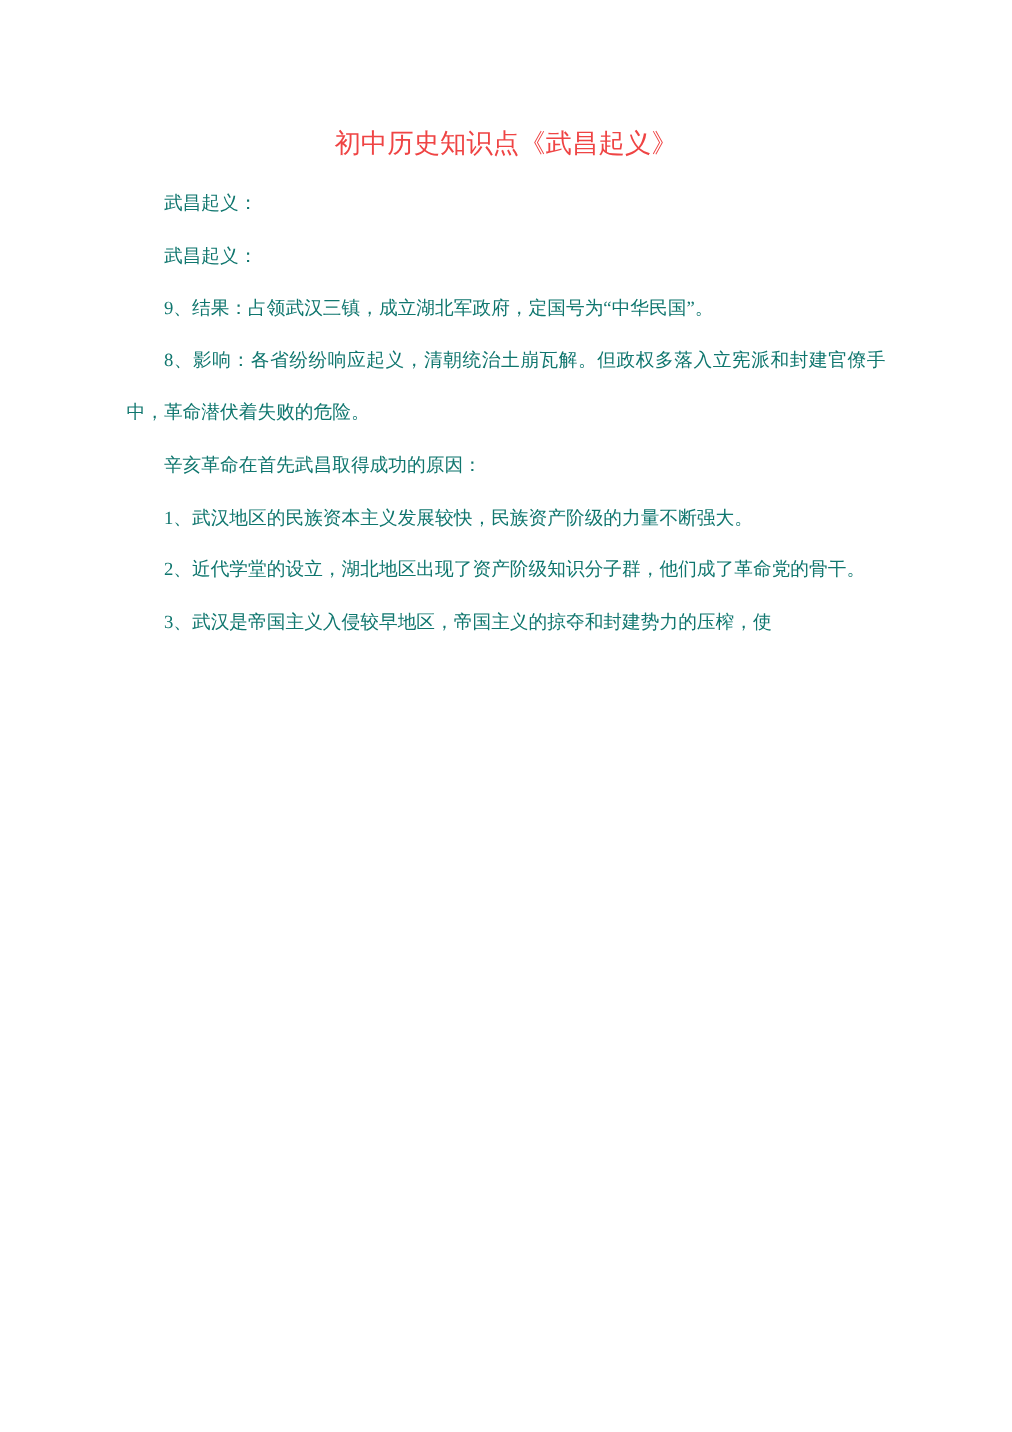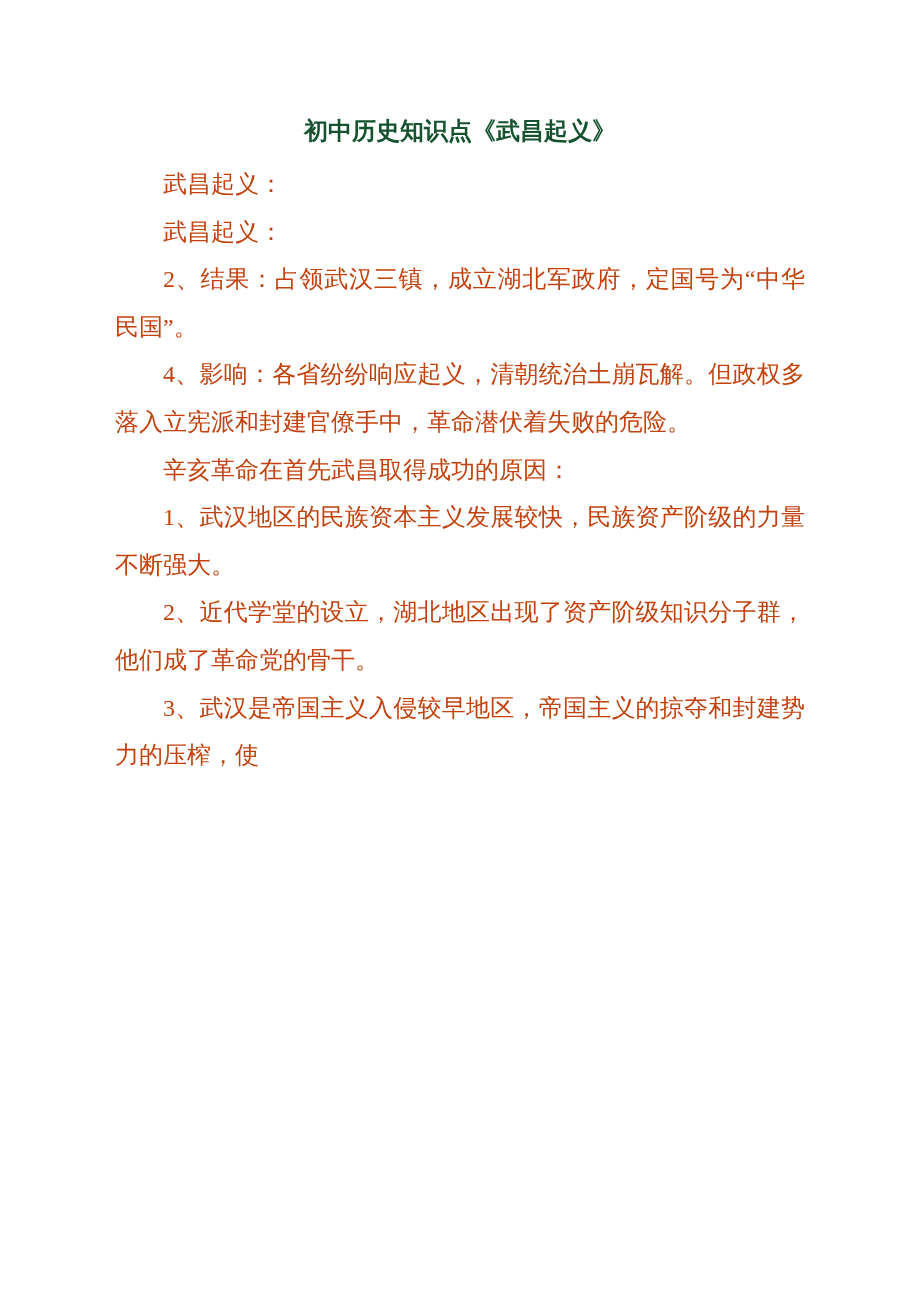--- a/index.html
+++ b/index.html
@@ -14,43 +14,43 @@
     background: #ffffff;
     padding: 114px 115px 40px 115px;
     color: #000000;
     font-family: "Liberation Serif", "DejaVu Serif", serif;
     overflow: hidden;
   }
   .doc-title {
     margin: 0 0 13px 0;
     font-size: 24px;
     line-height: 34px;
-    font-weight: bold;
+    font-weight: normal;
     text-align: center;
     font-family: "Liberation Sans", "DejaVu Sans", sans-serif;
-    color: #14532d;
+    color: #ef4444;
   }
   .doc-body p {
     margin: 0;
-    font-size: 24px;
+    font-size: 17px;
     line-height: 47.6px;
     text-indent: 2em;
     text-align: justify;
     word-break: break-all;
-    color: #c2410c;
+    color: #0f766e;
   }
 </style>
 </head>
 <body>
 
 <div class="page">
   <h1 class="doc-title">初中历史知识点《武昌起义》</h1>
   <div class="doc-body">
     <p>武昌起义：</p>
     <p>武昌起义：</p>
-    <p>2、结果：占领武汉三镇，成立湖北军政府，定国号为“中华民国”。</p>
-    <p>4、影响：各省纷纷响应起义，清朝统治土崩瓦解。但政权多落入立宪派和封建官僚手中，革命潜伏着失败的危险。</p>
+    <p>9、结果：占领武汉三镇，成立湖北军政府，定国号为“中华民国”。</p>
+    <p>8、影响：各省纷纷响应起义，清朝统治土崩瓦解。但政权多落入立宪派和封建官僚手中，革命潜伏着失败的危险。</p>
     <p>辛亥革命在首先武昌取得成功的原因：</p>
     <p>1、武汉地区的民族资本主义发展较快，民族资产阶级的力量不断强大。</p>
     <p>2、近代学堂的设立，湖北地区出现了资产阶级知识分子群，他们成了革命党的骨干。</p>
     <p>3、武汉是帝国主义入侵较早地区，帝国主义的掠夺和封建势力的压榨，使</p>
   </div>
 </div>
 
 </body></html>

